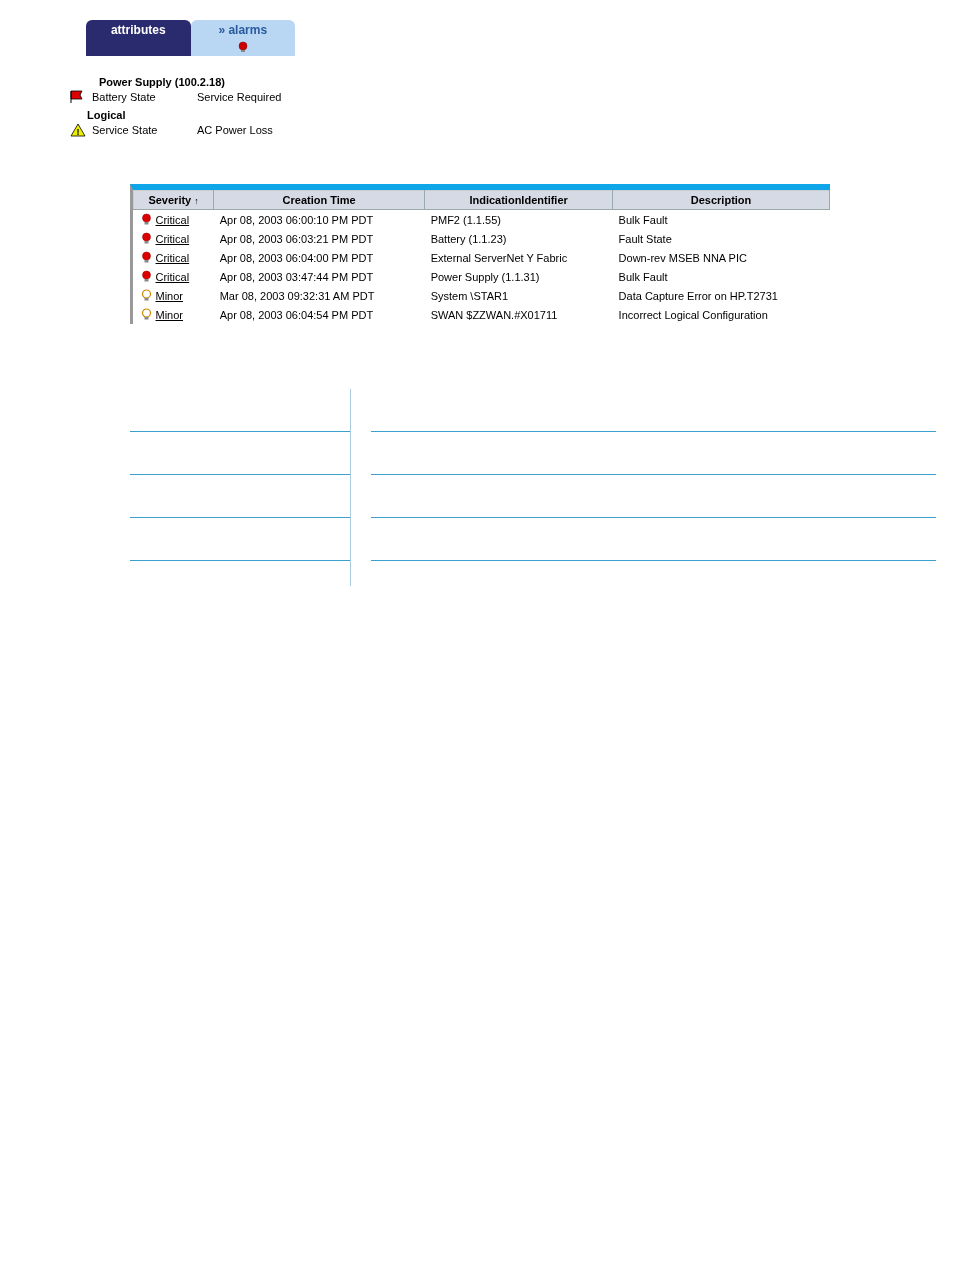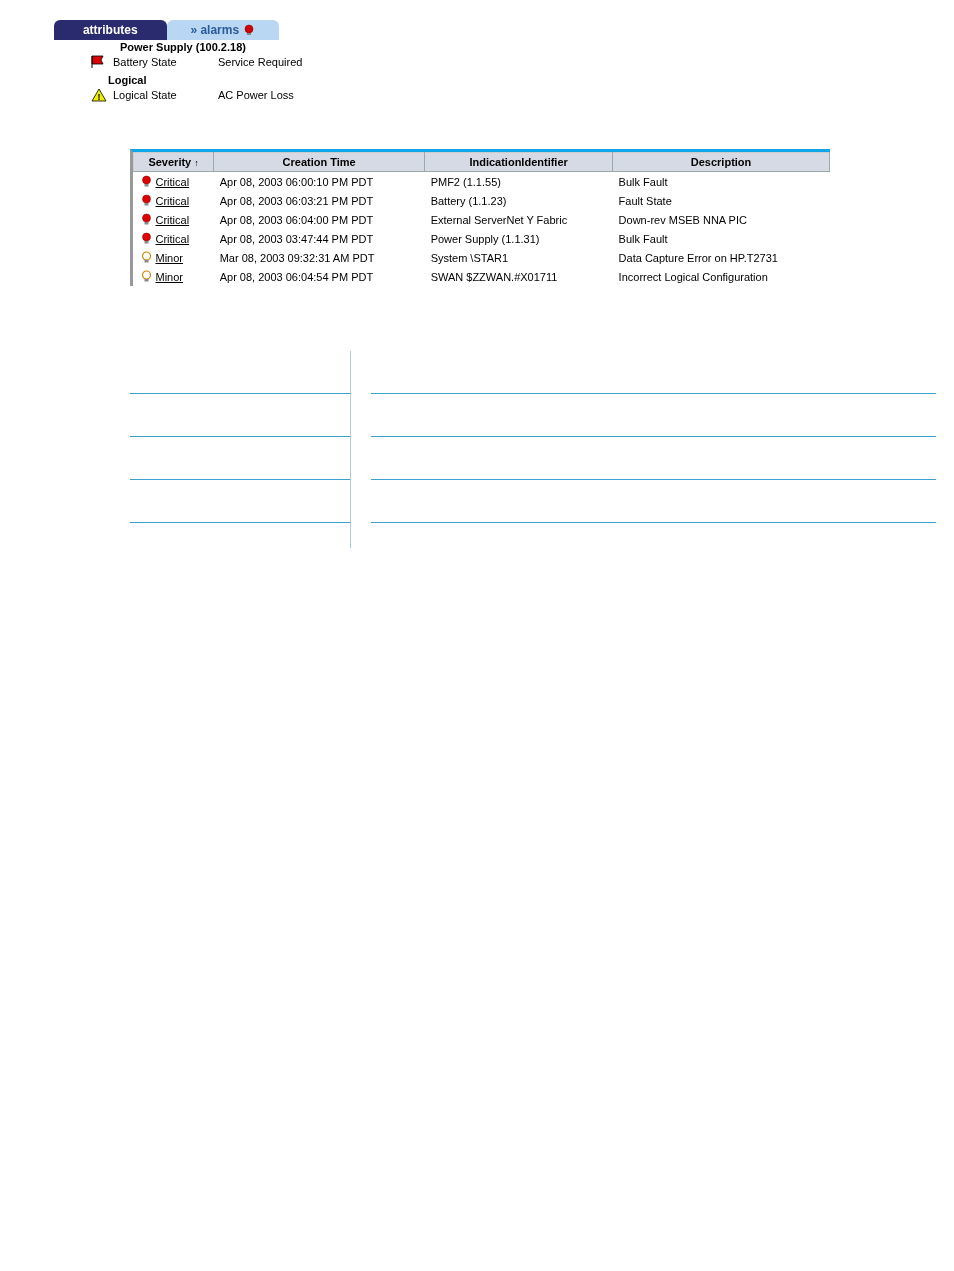--- a/index.html
+++ b/index.html
@@ -1,33 +1,33 @@
 <!DOCTYPE html>
 <html><head>
   <meta charset="utf-8">
   <style>
     * { box-sizing: border-box; margin: 0; padding: 0; }
     body { font-family: Arial, Helvetica, sans-serif; font-size: 11px; color: #000; background: #fff; width: 954px; }
     .container { padding: 20px 0 0 0; }
     
-    .tabs-section { margin-left: 54px; width: 225px; }
+    .tabs-section { margin-left: 86px; width: 209px; }
     .tabs { display: flex; }
     .tab { flex: 1; text-align: center; padding: 3px 0; font-size: 12px; font-weight: bold; cursor: pointer; border-top-left-radius: 6px; border-top-right-radius: 6px; }
     .tab-attributes { background: #2a2a6e; color: #fff; }
-    .tab-alarms { background: #b9d6f3; color: #2a5a9e; display: flex; align-items: center; justify-content: center; gap: 4px; }
-    
-    .attr-body { margin-left: 90px; padding-top: 1px; width: 260px; }
+    .tab-alarms { background: #b9d6f3; color: #2a5a9e; display: flex; align-items: center; justify-content: center; gap: 4px; flex-direction: column; }
+    
+    .attr-body { margin-left: 69px; padding-top: 20px; width: 260px; }
     .attr-title { font-weight: bold; color: #000; font-size: 11px; margin-left: 30px; }
     .attr-row { display: flex; align-items: center; padding: 2px 0; }
     .attr-icon { width: 18px; height: 14px; margin-right: 5px; display: inline-flex; align-items: center; justify-content: center; }
     .attr-label { width: 105px; color: #000; }
     .attr-value { color: #000; }
     .attr-sub { font-weight: bold; margin-left: 18px; margin-top: 3px; }
     
-    .alarm-table-wrap { margin: 45px 0 0 130px; width: 700px; border-left: 3px solid #999; border-top: 3px solid #0ea5e9; }
+    .alarm-table-wrap { margin: 45px 0 0 130px; width: 700px; border-left: 3px solid #999; border-top: 6px solid #0ea5e9; }
     .alarm-table { border-collapse: collapse; width: 100%; }
     .alarm-table th { background: #d6dae5; border: 1px solid #9aa; border-top: 1px solid #ccc; border-left: 1px solid #ccc; padding: 3px 6px; font-size: 11px; font-weight: bold; color: #000; white-space: nowrap; }
     .alarm-table td { padding: 3px 6px; font-size: 11px; white-space: nowrap; vertical-align: middle; }
     .sev-cell { display: flex; align-items: center; gap: 3px; text-decoration: underline; }
     .sort-arrow { font-size: 9px; }
     
     .divider-table { margin: 65px 0 0 130px; width: 806px; }
     .divider-row { display: flex; }
     .divider-left { width: 221px; border-right: 1px solid #aaccdd; }
     .divider-right { flex: 1; padding-left: 20px; }
@@ -69,21 +69,21 @@
       <span class="attr-value">Service Required</span>
     </div>
     <div class="attr-sub">Logical</div>
     <div class="attr-row">
       <span class="attr-icon">
         <svg width="16" height="14" viewBox="0 0 16 14">
             <polygon points="8,1 15,13 1,13" fill="#ee0" stroke="#000" stroke-width="0.8"></polygon>
             <text x="8" y="12" font-size="9" font-weight="bold" text-anchor="middle" fill="#000">!</text>
           </svg>
       </span>
-      <span class="attr-label">Logical State</span>
+      <span class="attr-label">Service State</span>
       <span class="attr-value">AC Power Loss</span>
     </div>
   </div>
 
   <div class="alarm-table-wrap">
     <table class="alarm-table">
       <thead>
         <tr>
           <th><span>Severity</span> <span class="sort-arrow">↑</span></th>
           <th>Creation Time</th>

